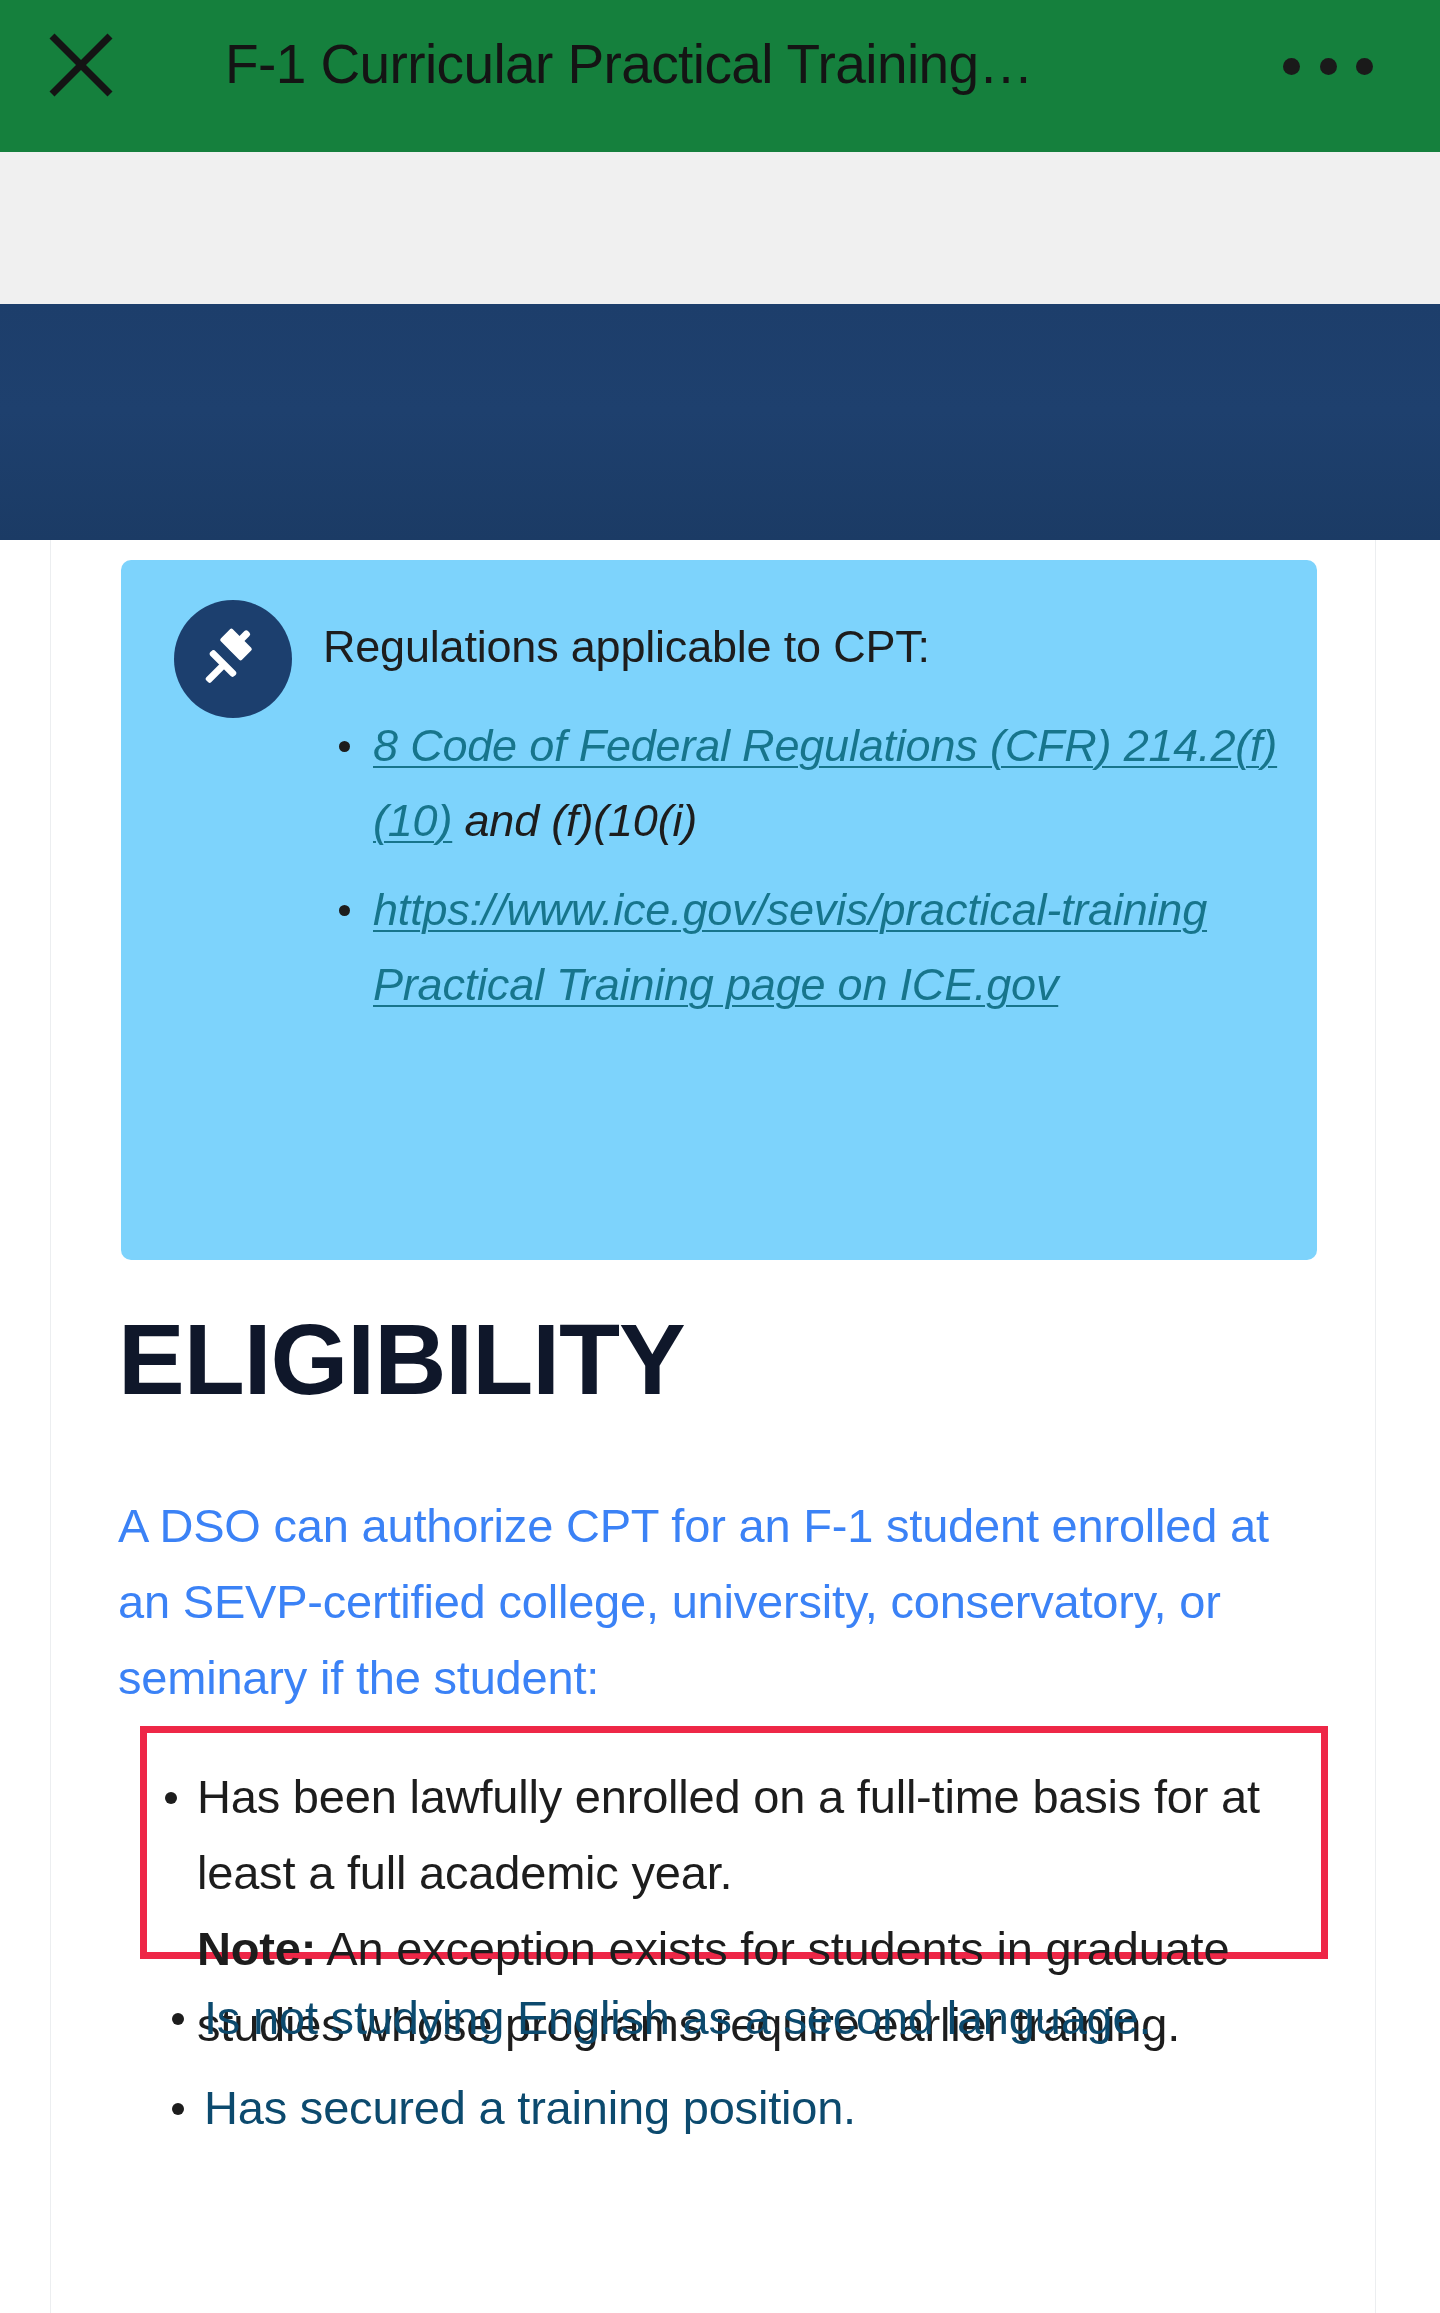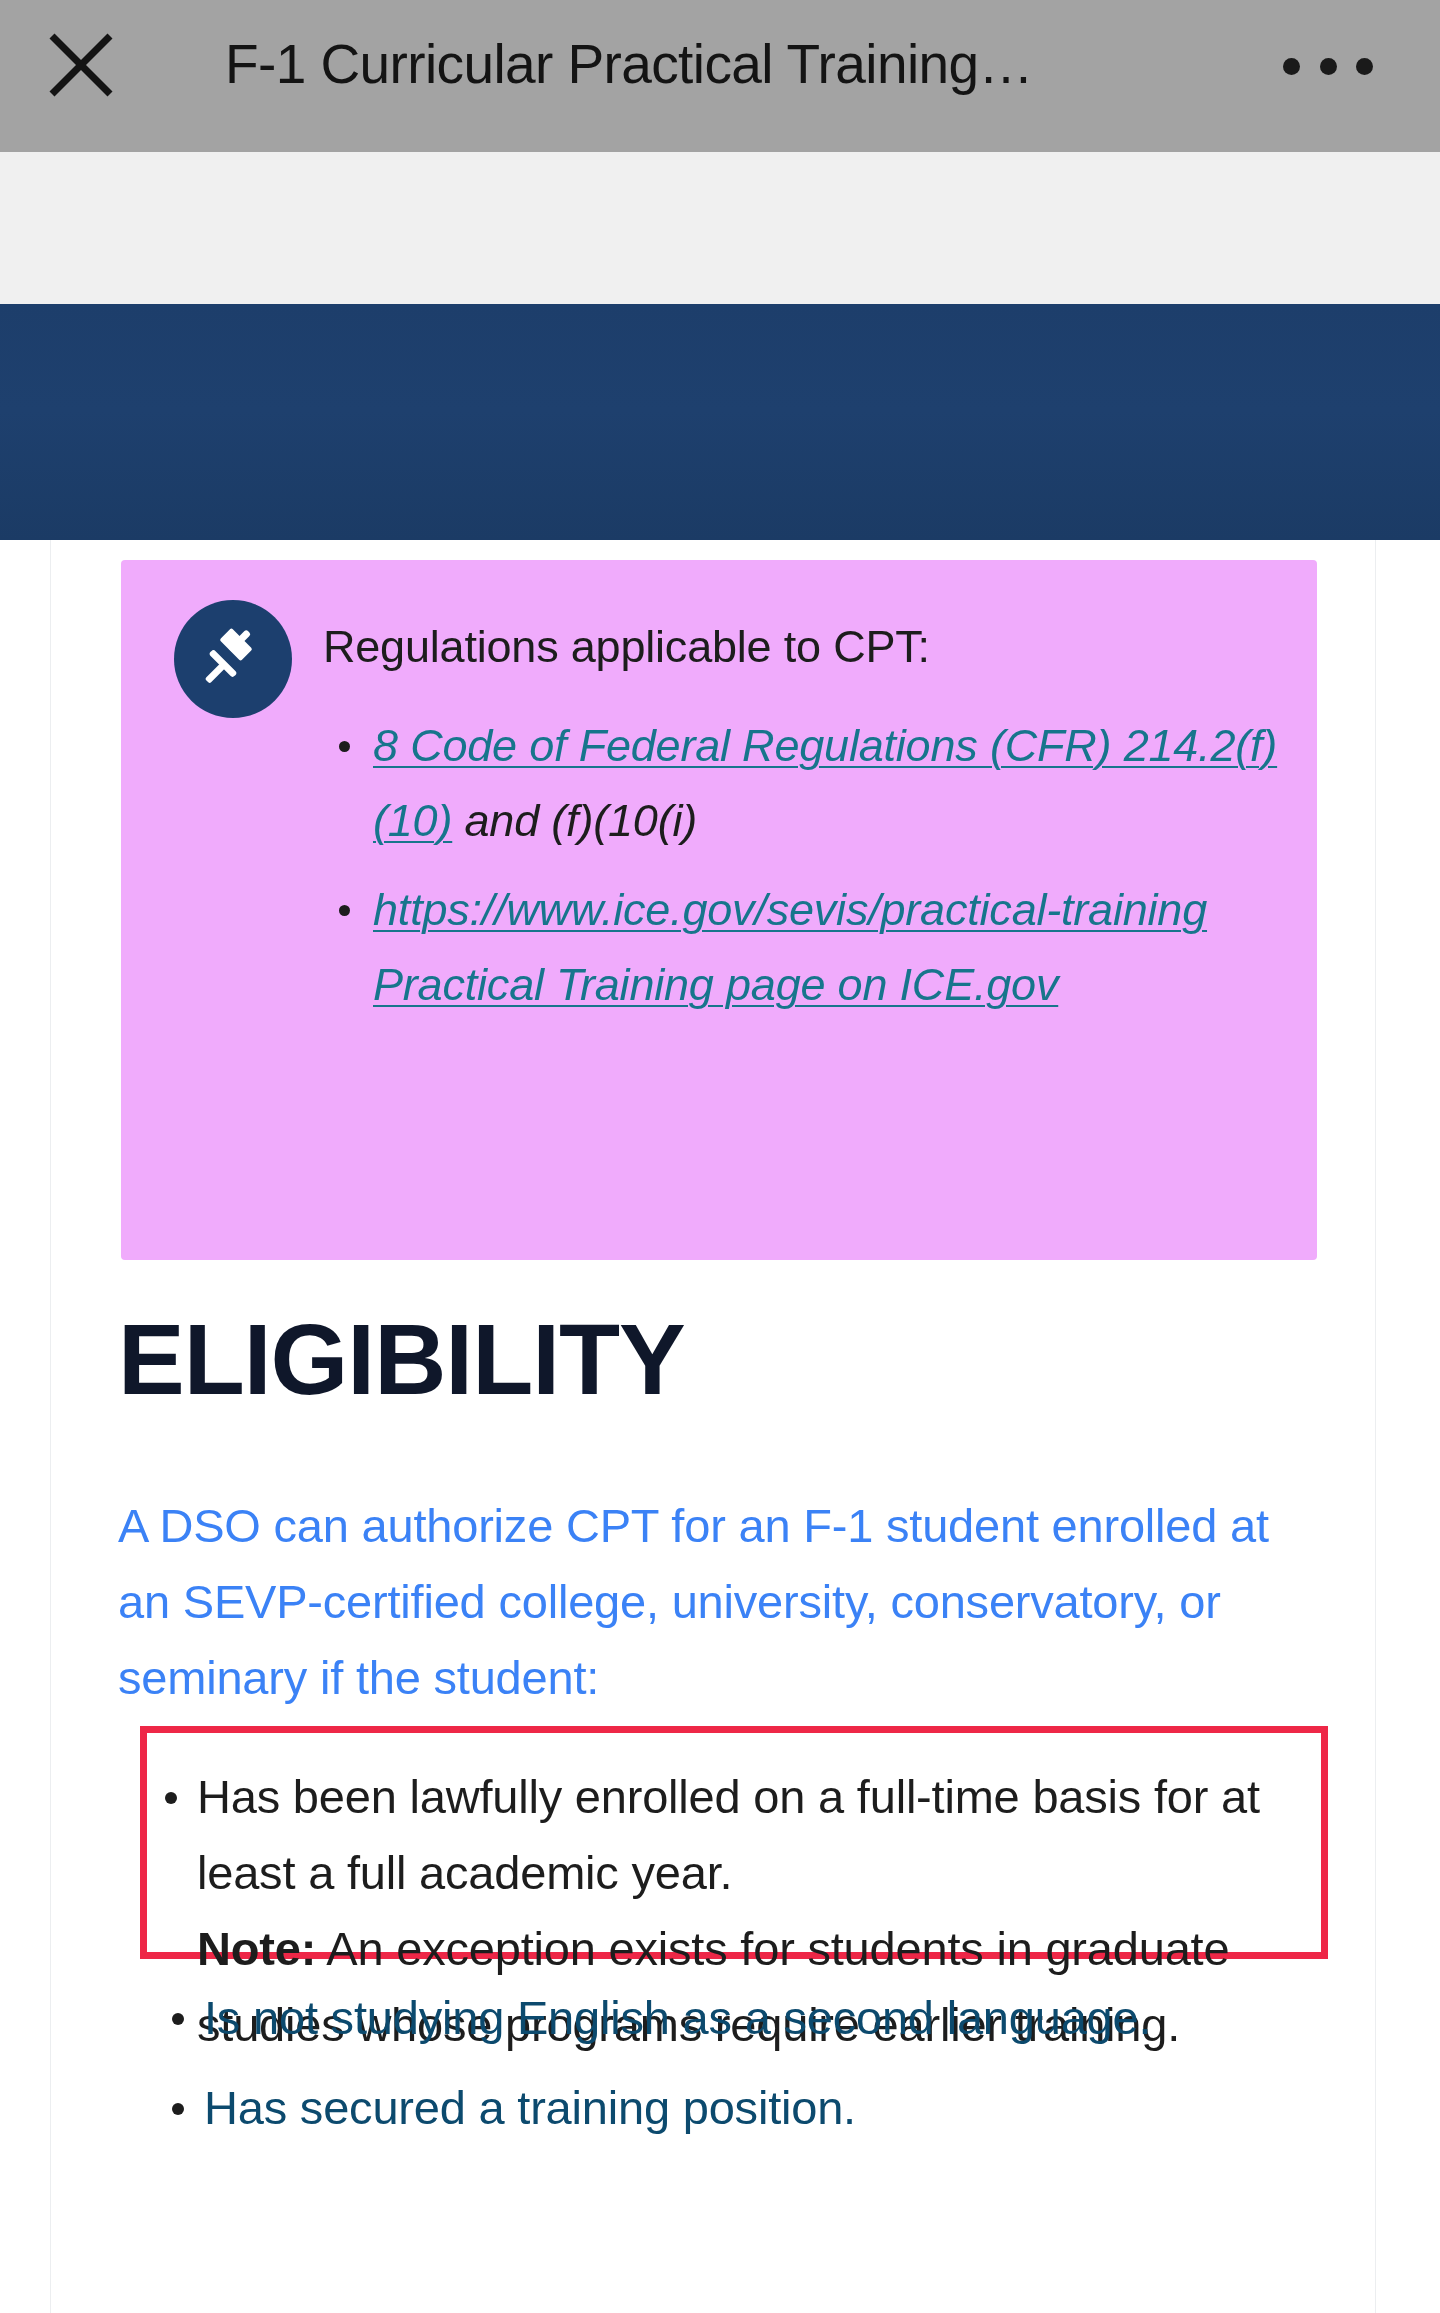--- a/index.html
+++ b/index.html
@@ -15,21 +15,21 @@
     font-family: "Liberation Sans", sans-serif;
     -webkit-font-smoothing: antialiased;
   }
 
   
   .topbar {
     position: absolute;
     left: 0; top: 0;
     width: 1440px;
     height: 152px;
-    background: #a3a3a3;
+    background: #15803d;
   }
   .close-btn {
     position: absolute;
     left: 44px; top: 28px;
     width: 74px; height: 74px;
     cursor: pointer;
   }
   .close-btn svg { display: block; }
   .topbar-title {
     position: absolute;
@@ -185,22 +185,22 @@
     background: #eceef0;
   }
 
   
   .reg-box {
     position: absolute;
     left: 121px;
     top: 20px;
     width: 1196px;
     height: 700px;
-    background: #f0abfc;
-    border-radius: 4px;
+    background: #7dd3fc;
+    border-radius: 10px;
   }
   .gavel-badge {
     position: absolute;
     left: 53px;
     top: 40px;
     width: 118px;
     height: 118px;
     border-radius: 50%;
     background: #1c3f6e;
   }

